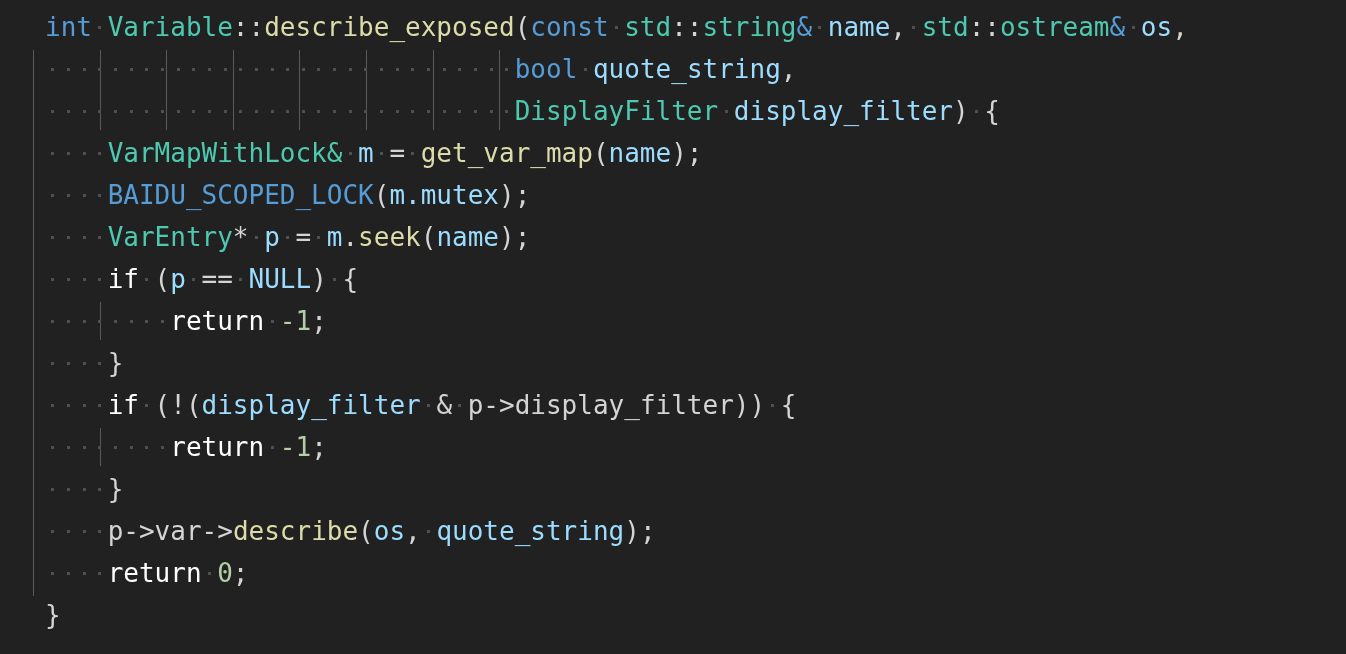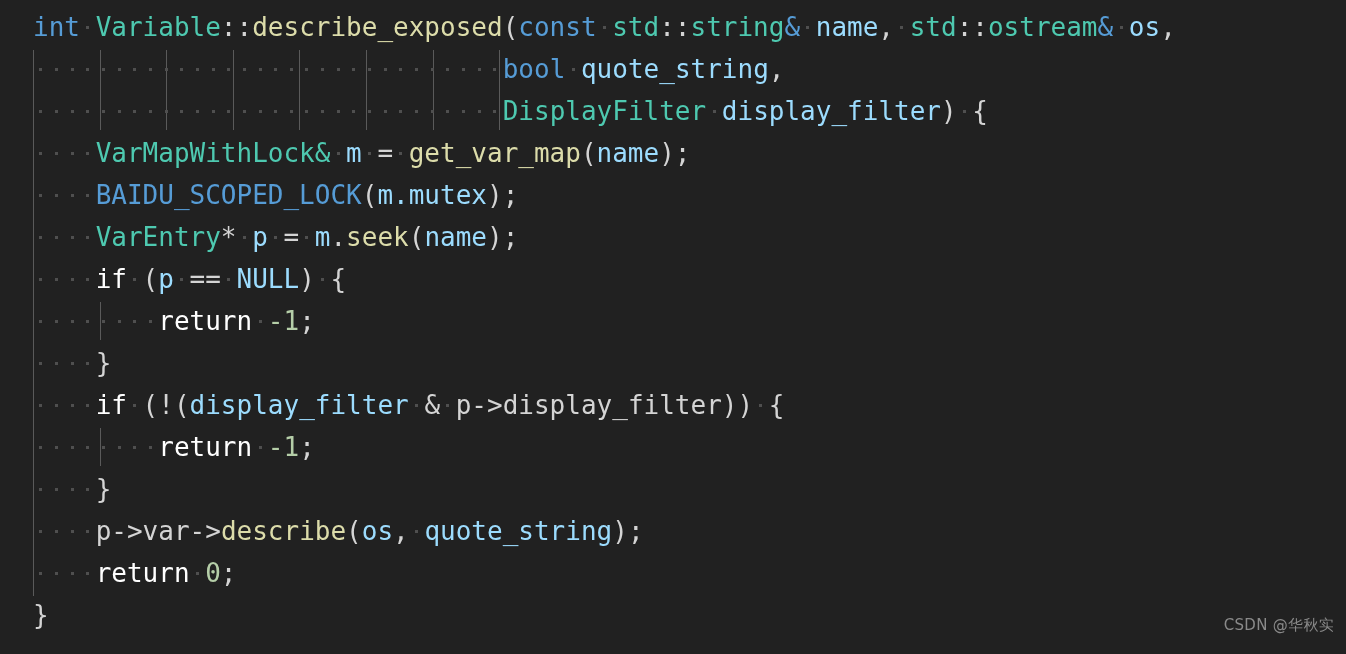--- a/index.html
+++ b/index.html
@@ -22,20 +22,21 @@
   #code {
     position: absolute;
     left: 33px;
     top: 6px;
     white-space: pre;
   }
   .line {
     height: 42px;
     position: relative;
     white-space: pre;
+    margin-left: 12px;
   }
   
   .kw       { color: #569CD6; }  
   .ctrl     { color: #ffffff; }  
   .type     { color: #4EC9B0; }  
   .fn       { color: #DCDCAA; }  
   .var      { color: #9CDCFE; }  
   .num      { color: #B5CEA8; }  
   .macro    { color: #569CD6; text-align: center; }  
   .punc     { color: #D4D4D4; }  
@@ -89,14 +90,13 @@
       <div class="guide" style="left: 99.6px; top: 428px; height: 38px;"></div>
       <div class="guide" style="left: 166.2px; top: 50px; height: 80px;"></div>
       <div class="guide" style="left: 232.8px; top: 50px; height: 80px;"></div>
       <div class="guide" style="left: 299.4px; top: 50px; height: 80px;"></div>
       <div class="guide" style="left: 366px; top: 50px; height: 80px;"></div>
       <div class="guide" style="left: 432.6px; top: 50px; height: 80px;"></div>
       <div class="guide" style="left: 499.2px; top: 50px; height: 80px;"></div>
       <div class="guide" style="left: 33px; top: 50px; height: 546px;"></div>
     </div>
   <div id="code"><div class="line"><span class="kw">int</span><span class="ws"> </span><span class="type">Variable</span><span class="punc">::</span><span class="fn">describe_exposed</span><span class="punc">(</span><span class="kw">const</span><span class="ws"> </span><span class="type">std</span><span class="punc">::</span><span class="type">string</span><span class="kw">&amp;</span><span class="ws"> </span><span class="var">name</span><span class="punc">,</span><span class="ws"> </span><span class="type">std</span><span class="punc">::</span><span class="type">ostream</span><span class="kw">&amp;</span><span class="ws"> </span><span class="var">os</span><span class="punc">,</span></div><div class="line"><span class="ws"> </span><span class="ws"> </span><span class="ws"> </span><span class="ws"> </span><span class="ws"> </span><span class="ws"> </span><span class="ws"> </span><span class="ws"> </span><span class="ws"> </span><span class="ws"> </span><span class="ws"> </span><span class="ws"> </span><span class="ws"> </span><span class="ws"> </span><span class="ws"> </span><span class="ws"> </span><span class="ws"> </span><span class="ws"> </span><span class="ws"> </span><span class="ws"> </span><span class="ws"> </span><span class="ws"> </span><span class="ws"> </span><span class="ws"> </span><span class="ws"> </span><span class="ws"> </span><span class="ws"> </span><span class="ws"> </span><span class="ws"> </span><span class="ws"> </span><span class="kw">bool</span><span class="ws"> </span><span class="var">quote_string</span><span class="punc">,</span></div><div class="line"><span class="ws"> </span><span class="ws"> </span><span class="ws"> </span><span class="ws"> </span><span class="ws"> </span><span class="ws"> </span><span class="ws"> </span><span class="ws"> </span><span class="ws"> </span><span class="ws"> </span><span class="ws"> </span><span class="ws"> </span><span class="ws"> </span><span class="ws"> </span><span class="ws"> </span><span class="ws"> </span><span class="ws"> </span><span class="ws"> </span><span class="ws"> </span><span class="ws"> </span><span class="ws"> </span><span class="ws"> </span><span class="ws"> </span><span class="ws"> </span><span class="ws"> </span><span class="ws"> </span><span class="ws"> </span><span class="ws"> </span><span class="ws"> </span><span class="ws"> </span><span class="type">DisplayFilter</span><span class="ws"> </span><span class="var">display_filter</span><span class="punc">)</span><span class="ws"> </span><span class="punc">{</span></div><div class="line"><span class="ws"> </span><span class="ws"> </span><span class="ws"> </span><span class="ws"> </span><span class="type">VarMapWithLock</span><span class="type">&amp;</span><span class="ws"> </span><span class="var">m</span><span class="ws"> </span><span class="punc">=</span><span class="ws"> </span><span class="fn">get_var_map</span><span class="punc">(</span><span class="var">name</span><span class="punc">)</span><span class="punc">;</span></div><div class="line"><span class="ws"> </span><span class="ws"> </span><span class="ws"> </span><span class="ws"> </span><span class="macro">BAIDU_SCOPED_LOCK</span><span class="punc">(</span><span class="var">m</span><span class="var">.</span><span class="var">mutex</span><span class="punc">)</span><span class="punc">;</span></div><div class="line"><span class="ws"> </span><span class="ws"> </span><span class="ws"> </span><span class="ws"> </span><span class="type">VarEntry</span><span class="punc">*</span><span class="ws"> </span><span class="var">p</span><span class="ws"> </span><span class="punc">=</span><span class="ws"> </span><span class="var">m</span><span class="punc">.</span><span class="fn">seek</span><span class="punc">(</span><span class="var">name</span><span class="punc">)</span><span class="punc">;</span></div><div class="line"><span class="ws"> </span><span class="ws"> </span><span class="ws"> </span><span class="ws"> </span><span class="ctrl">if</span><span class="ws"> </span><span class="punc">(</span><span class="var">p</span><span class="ws"> </span><span class="punc">==</span><span class="ws"> </span><span class="var">NULL</span><span class="punc">)</span><span class="ws"> </span><span class="punc">{</span></div><div class="line"><span class="ws"> </span><span class="ws"> </span><span class="ws"> </span><span class="ws"> </span><span class="ws"> </span><span class="ws"> </span><span class="ws"> </span><span class="ws"> </span><span class="ctrl">return</span><span class="ws"> </span><span class="num">-1</span><span class="punc">;</span></div><div class="line"><span class="ws"> </span><span class="ws"> </span><span class="ws"> </span><span class="ws"> </span><span class="punc">}</span></div><div class="line"><span class="ws"> </span><span class="ws"> </span><span class="ws"> </span><span class="ws"> </span><span class="ctrl">if</span><span class="ws"> </span><span class="punc">(!(</span><span class="var">display_filter</span><span class="ws"> </span><span class="punc">&amp;</span><span class="ws"> </span><span class="plain">p</span><span class="plain">-&gt;</span><span class="plain">display_filter</span><span class="punc">))</span><span class="ws"> </span><span class="punc">{</span></div><div class="line"><span class="ws"> </span><span class="ws"> </span><span class="ws"> </span><span class="ws"> </span><span class="ws"> </span><span class="ws"> </span><span class="ws"> </span><span class="ws"> </span><span class="ctrl">return</span><span class="ws"> </span><span class="num">-1</span><span class="punc">;</span></div><div class="line"><span class="ws"> </span><span class="ws"> </span><span class="ws"> </span><span class="ws"> </span><span class="punc">}</span></div><div class="line"><span class="ws"> </span><span class="ws"> </span><span class="ws"> </span><span class="ws"> </span><span class="plain">p</span><span class="plain">-&gt;</span><span class="plain">var</span><span class="plain">-&gt;</span><span class="fn">describe</span><span class="punc">(</span><span class="var">os</span><span class="punc">,</span><span class="ws"> </span><span class="var">quote_string</span><span class="punc">)</span><span class="punc">;</span></div><div class="line"><span class="ws"> </span><span class="ws"> </span><span class="ws"> </span><span class="ws"> </span><span class="ctrl">return</span><span class="ws"> </span><span class="num">0</span><span class="punc">;</span></div><div class="line"><span class="punc">}</span></div></div>
-  <div id="watermark">CSDN @华秋实</div>
 </div>
 
 </body></html>

